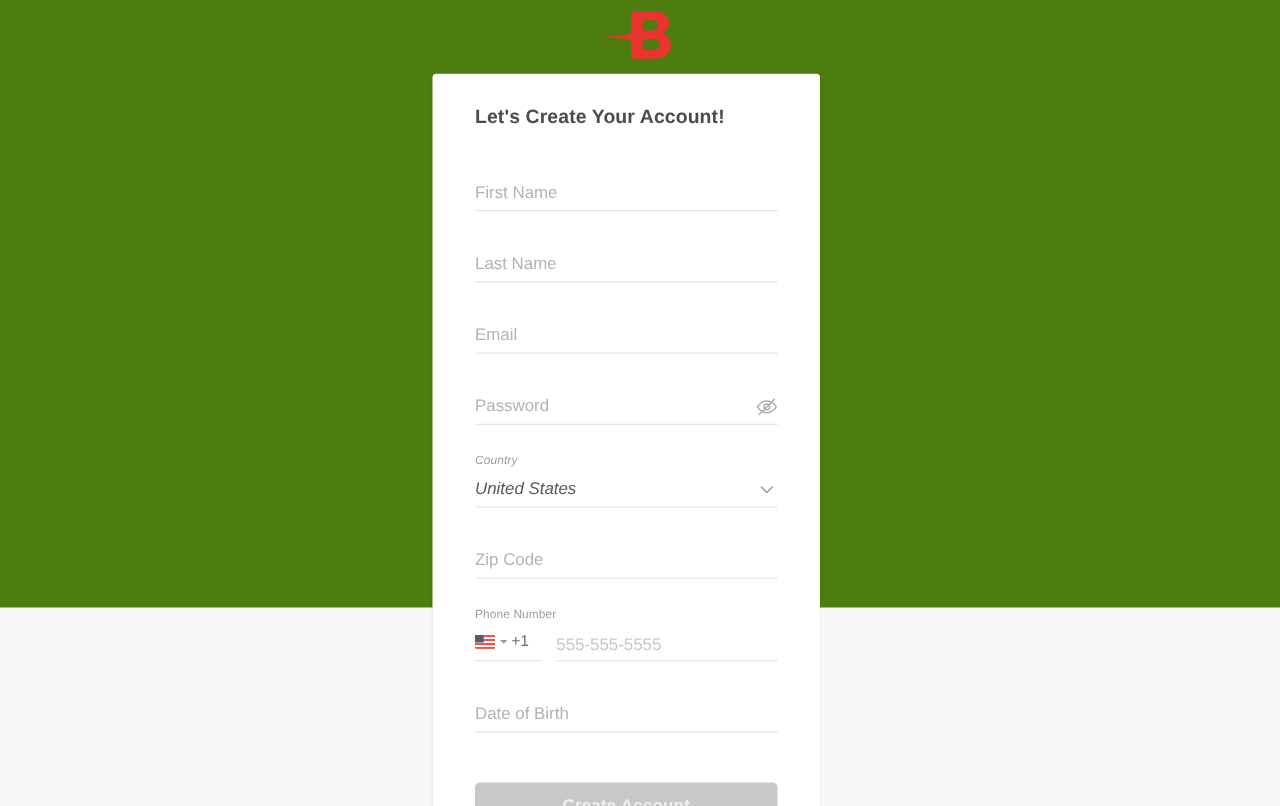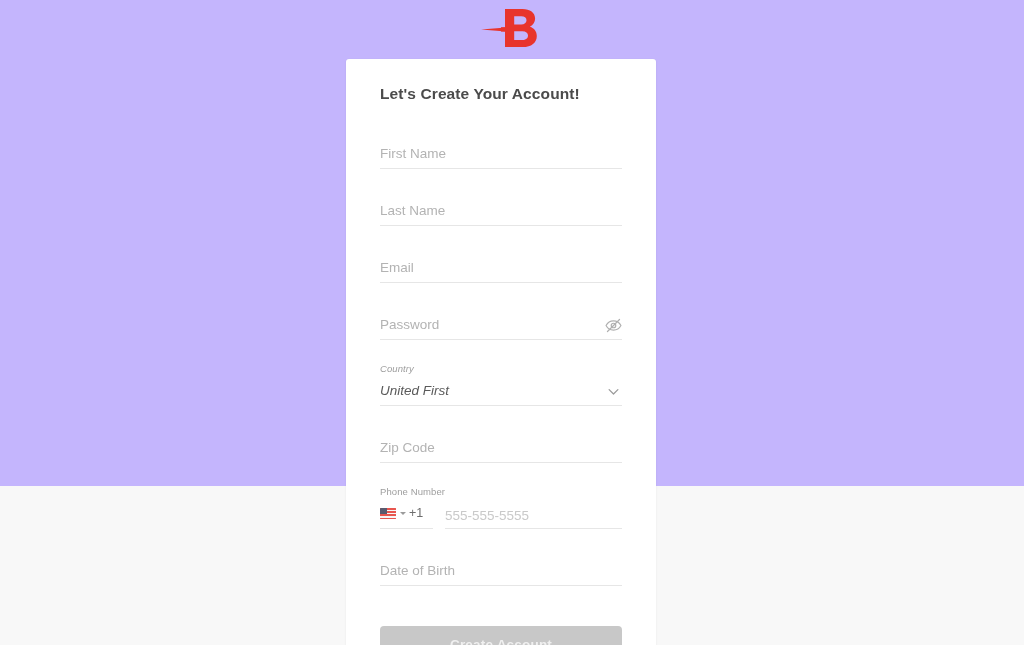--- a/index.html
+++ b/index.html
@@ -13,21 +13,21 @@
   body {
     background: #f8f8f8;
     font-family: "Liberation Sans", sans-serif;
     -webkit-font-smoothing: antialiased;
   }
 
   .page {
     position: relative;
     width: 1024px;
     height: 486px;
-    background: #c4b5fd;
+    background: #4d7c0f;
   }
 
   
   .logo-wrap {
     position: absolute;
     left: 0;
     top: 0;
     width: 1024px;
     height: 59px;
     display: flex;
@@ -260,21 +260,21 @@
         <svg width="17" height="17" viewBox="0 0 24 24" fill="none" stroke="#b0b0b0" stroke-width="1.7" stroke-linecap="round" stroke-linejoin="round">
           <path d="M1.5 12S5 5.5 12 5.5s10.5 6.5 10.5 6.5-3.5 6.5-10.5 6.5S1.5 12 1.5 12z"></path>
           <circle cx="12" cy="12" r="3.2"></circle>
           <line x1="3.5" y1="20.5" x2="20.5" y2="3.5"></line>
         </svg>
       </span>
     </div>
 
     <div class="field-labeled">
       <span class="float-label">Country</span>
-      <span class="field-value">United First</span>
+      <span class="field-value">United States</span>
       <span class="trailing-icon">
         <svg width="15" height="15" viewBox="0 0 24 24" fill="none" stroke="#9b9b9b" stroke-width="2" stroke-linecap="round" stroke-linejoin="round">
           <polyline points="5 9 12 16 19 9"></polyline>
         </svg>
       </span>
     </div>
 
     <div class="field">
       <span class="field-placeholder">Zip Code</span>
     </div>

